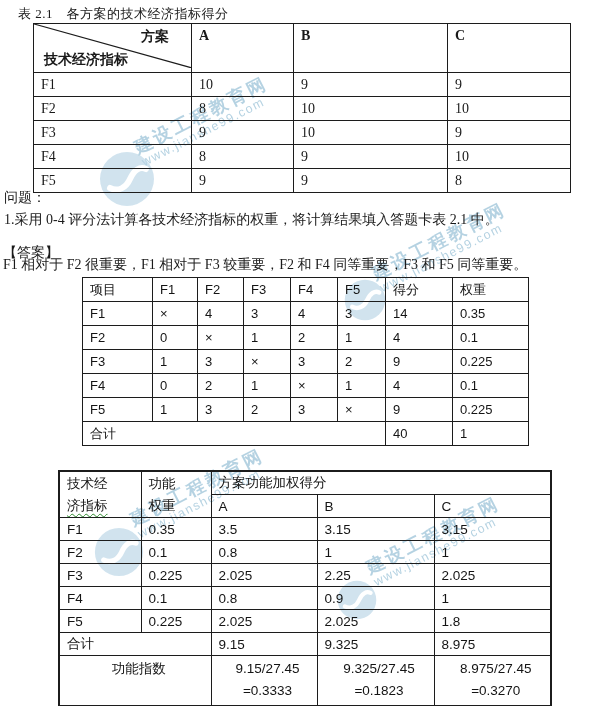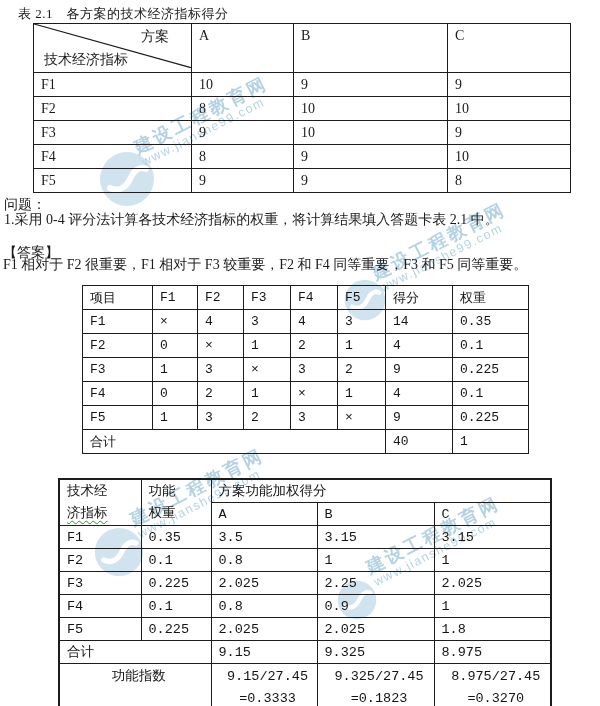--- a/index.html
+++ b/index.html
@@ -22,29 +22,29 @@
 
   
   table{border-collapse:collapse;table-layout:fixed;z-index:1;position:absolute;
         background:transparent;}
   td,th{border:1px solid #1c1c1c;padding:0 0 0 7px;text-align:left;vertical-align:middle;
         font-weight:normal;overflow:hidden;}
 
   
   #t1{left:33px;top:23px;width:537px;font-size:14px;}
   #t1 td{height:23px;}
-  #t1 .hdr td{height:44px;vertical-align:top;padding-top:4px;}
+  #t1 .hdr td{height:44px;vertical-align:top;padding-top:4px;font-weight:bold;}
   #t1 .corner{position:relative;padding:0;}
   #t1 .corner svg{position:absolute;left:0;top:0;}
   #t1 .corner .c-top{position:absolute;right:22px;top:4px;}
   #t1 .corner .c-bot{position:absolute;left:10px;bottom:3px;}
 
   
-  .ui-table{font-family:Liberation Mono, monospace;font-weight:600;
-            font-size:13px;color:#141414;margin-top:8px;}
+  .ui-table{font-family:Liberation Sans, sans-serif;font-weight:600;
+            font-size:13px;color:#141414;}
   #t2{left:82px;top:277px;width:446px;}
   #t2 td{height:23px;}
   #t3{left:58px;top:470px;width:492px;border:2px solid #1c1c1c;font-size:13.5px;}
   #t3 td{height:22px;}
   #t3 .two-line{line-height:22px;}
   #t3 .fn-row td{height:47px;vertical-align:top;padding-top:2px;line-height:22px;text-align:center;}
   .wavy{text-decoration:underline wavy #2e8b2e 1px;text-underline-offset:3px;}
 </style>
 </head>
 <body>
@@ -143,21 +143,21 @@
     </tr>
     <tr>
       <td>F5</td>
       <td>9</td>
       <td>9</td>
       <td>8</td>
     </tr>
   </tbody>
     </table>
 
-  <div class="abs doc-line" style="left:4px;top:196px;">问题：</div>
+  <div class="abs doc-line" style="left:4px;top:189px;">问题：</div>
   <div class="abs doc-line" style="left:4px;top:211px;">1.采用 0-4 评分法计算各技术经济指标的权重，将计算结果填入答题卡表 2.1 中。</div>
   <div class="abs doc-line" style="left:3px;top:234px;margin-top:10px;">【答案】</div>
   <div class="abs doc-line" style="left:3px;top:256px;">F1 相对于 F2 很重要，F1 相对于 F3 较重要，F2 和 F4 同等重要，F3 和 F5 同等重要。</div>
 
   <table id="t2" class="ui-table">
     <colgroup>
         <col style="width:70px">
         <col style="width:45px">
         <col style="width:46px">
         <col style="width:47px">

